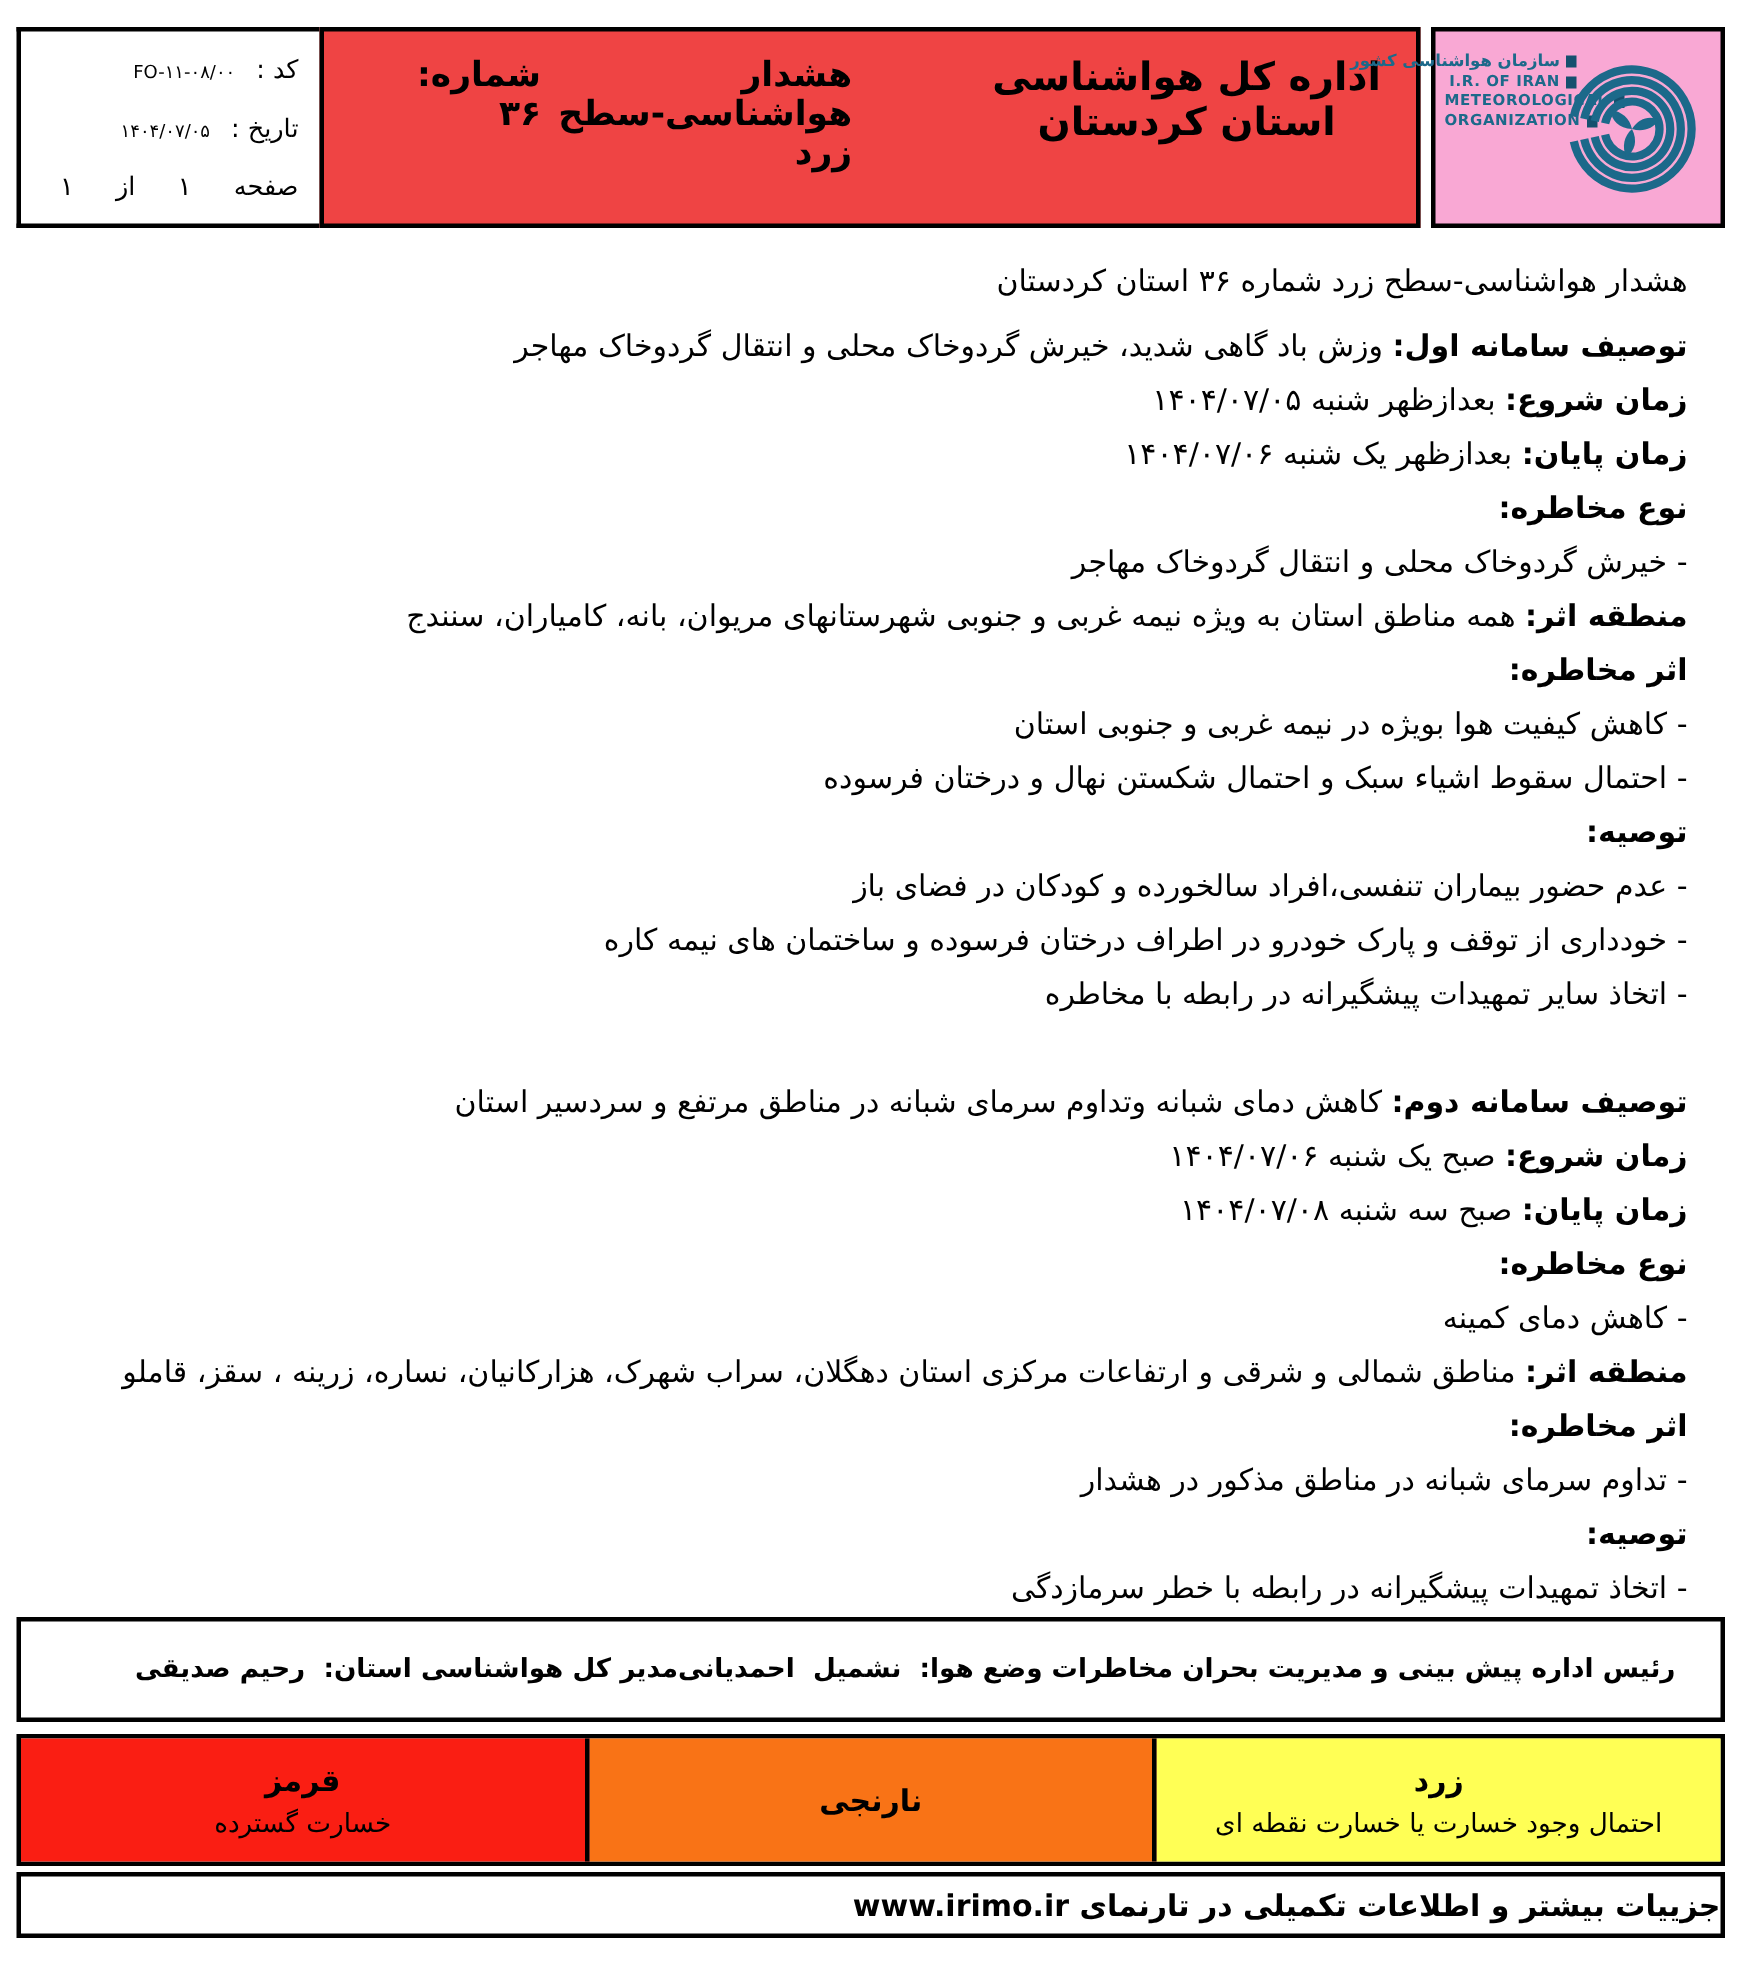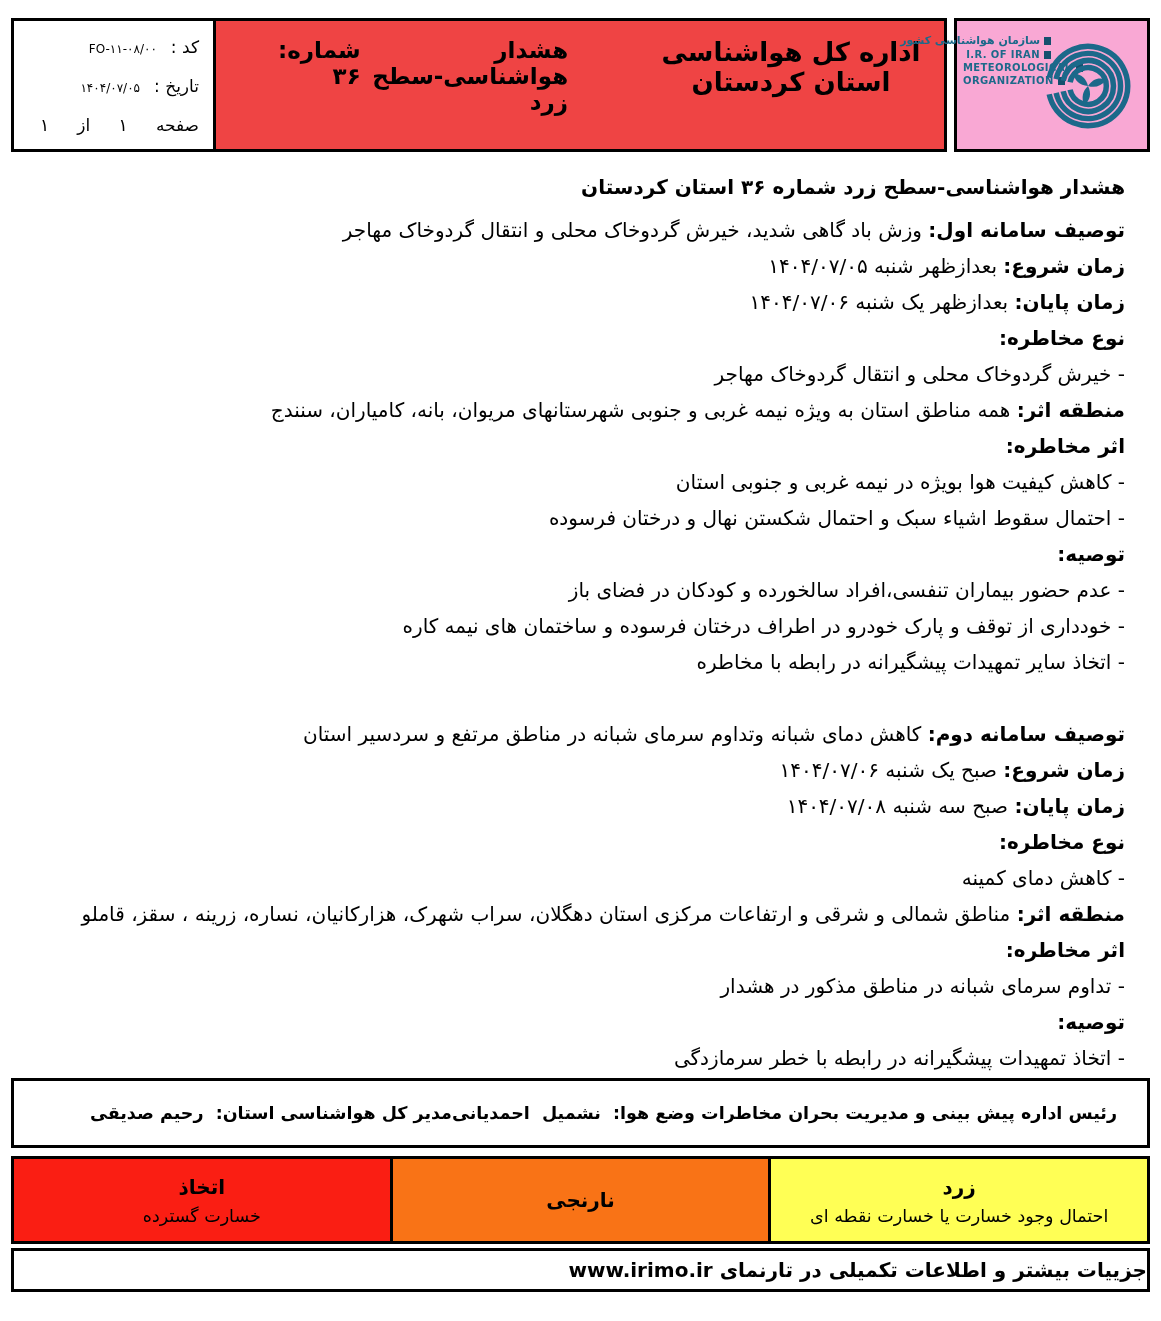--- a/index.html
+++ b/index.html
@@ -41,21 +41,21 @@
   .logo-line-fa { font-size: 11px; direction: rtl; white-space: nowrap; }
   .logo-line-en { font-size: 10px; direction: ltr; letter-spacing: 0.4px; white-space: nowrap; }
   .logo-line-fa::before, .logo-line-en::after {
     content: ""; display: inline-block; width: 7px; height: 8px;
     background: #15506E; margin-left: 4px; vertical-align: middle;
   }
   .logo-spiral { position: absolute; right: 2px; top: 8px; }
 
   
   .doc-body { padding: 16px 25px 0 12px; font-size: 20px; overflow: hidden; }
-  .doc-title { font-weight: bold; height: 44px; line-height: 38px; white-space: nowrap; }
+  .doc-title { font-weight: normal; height: 44px; line-height: 38px; white-space: nowrap; }
   .line { height: 36px; line-height: 36px; white-space: nowrap; }
   .line b { font-weight: bold; }
 
   
   .sig-box {
     border: 3px solid #000; height: 70px; margin: 2px 0 8px 0;
     display: flex; align-items: center; justify-content: space-between;
     padding: 0 30px 0 132px; font-size: 17.5px; font-weight: bold; white-space: nowrap;
   }
 
@@ -171,21 +171,21 @@
 
   <div class="legend">
     <div class="legend-cell lvl-yellow">
       <div class="lvl-name">زرد</div>
       <div class="lvl-desc">احتمال وجود خسارت یا خسارت نقطه ای</div>
     </div>
     <div class="legend-cell lvl-orange">
       <div class="lvl-name">نارنجی</div>
     </div>
     <div class="legend-cell lvl-red">
-      <div class="lvl-name">اتخاذ</div>
+      <div class="lvl-name">قرمز</div>
       <div class="lvl-desc">خسارت گسترده</div>
     </div>
   </div>
 
   <div class="footer">
     <span>جزییات بیشتر و اطلاعات تکمیلی در تارنمای www.irimo.ir</span>
   </div>
 
 </div>
 

